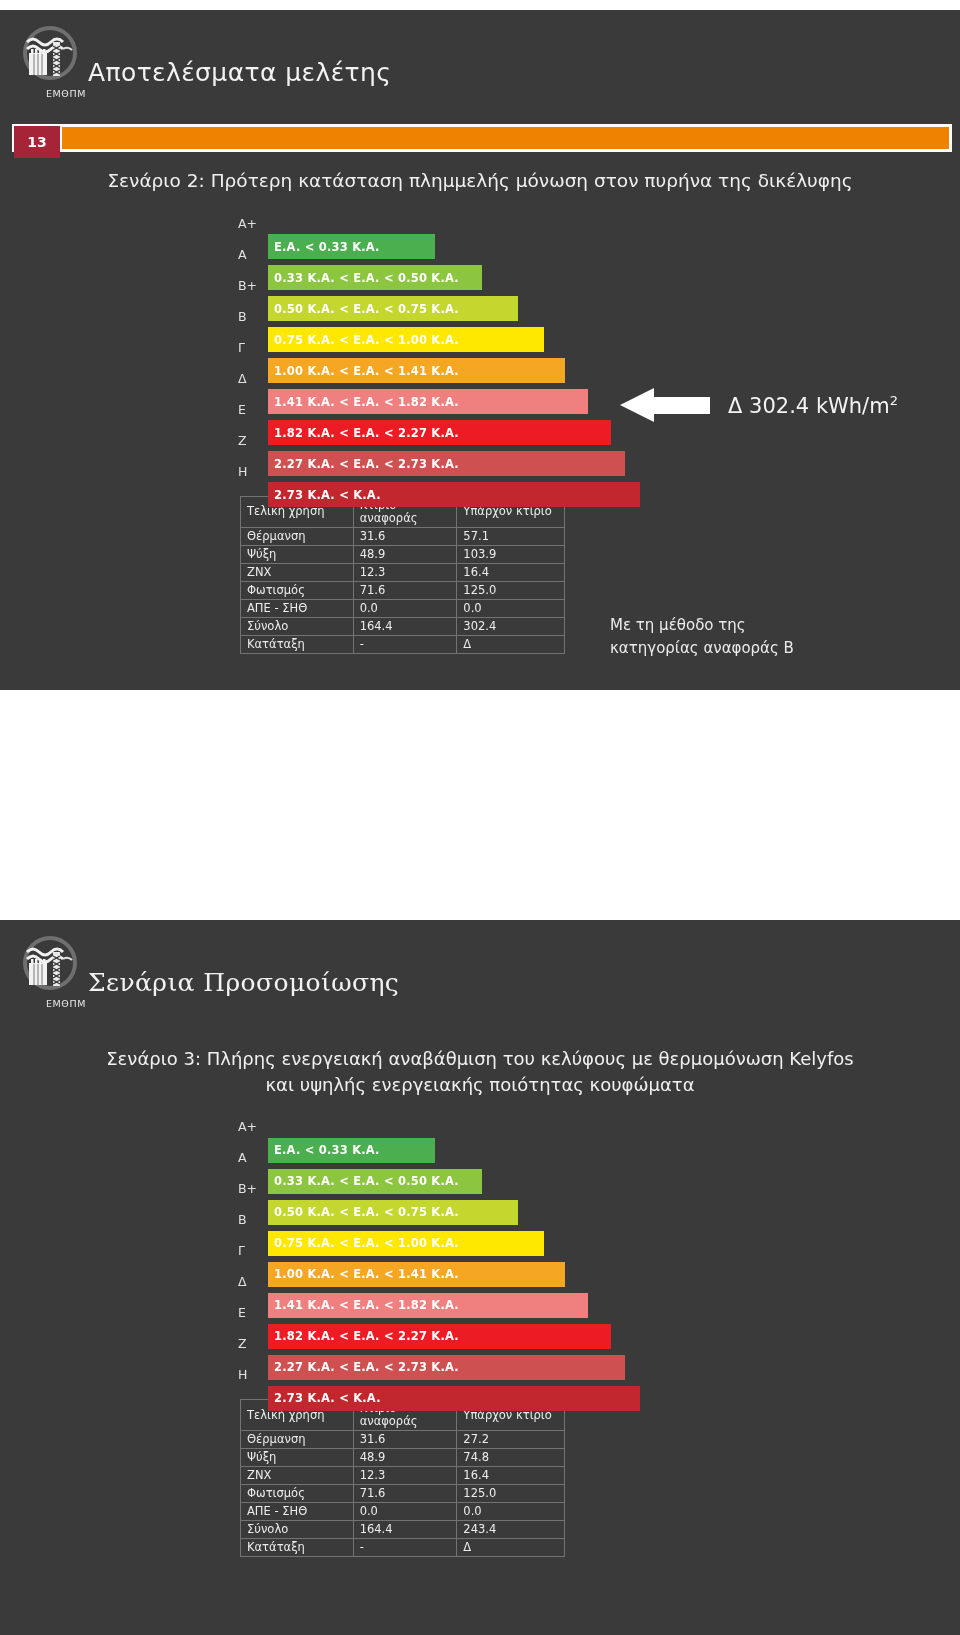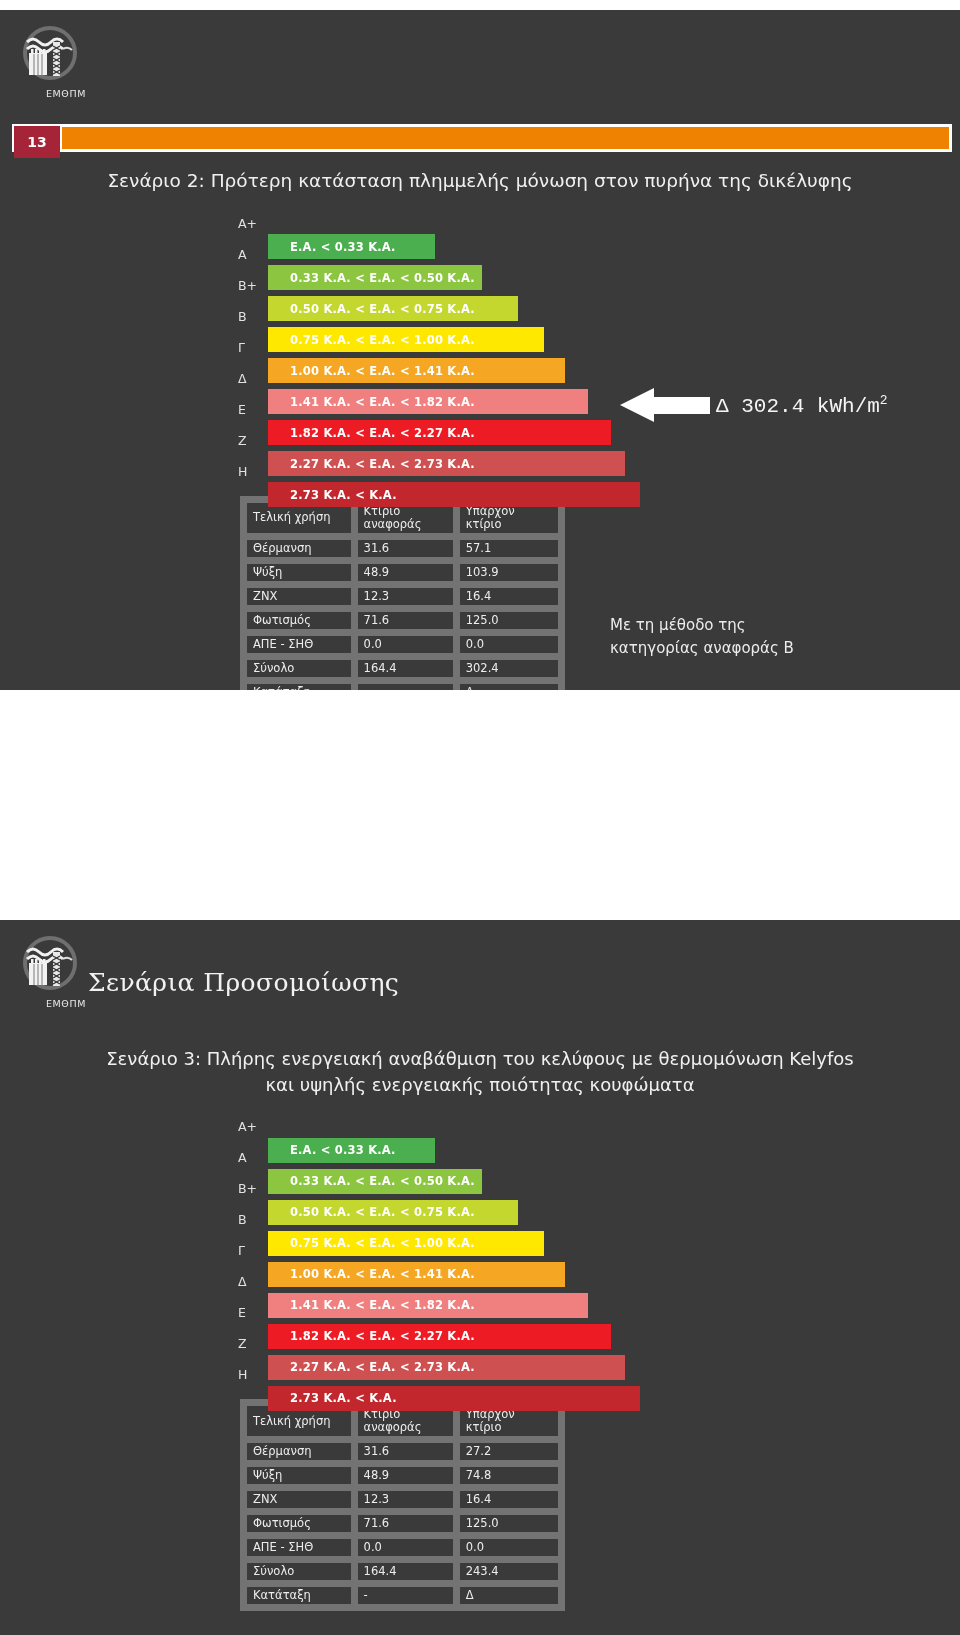--- a/index.html
+++ b/index.html
@@ -122,37 +122,37 @@
     font-weight: normal;
     flex: 0 0 30px;
   }
   .erow-bar {
     height: 25px;
     color: #ffffff;
     font-size: 11.5px;
     font-weight: bold;
     display: flex;
     align-items: center;
-    padding-left: 22px;
+    padding-left: 6px;
     letter-spacing: .2px;
     white-space: nowrap;
     margin-top: 47px;
   }
 
   
   .res-table {
     margin-left: 240px;
     margin-top: 12px;
     border-collapse: collapse;
     width: 325px;
     color: #ededed;
     font-size: 11.5px;
   }
   .res-table td, .res-table th {
-    border: 7px solid #737373;
+    border: 1px solid #737373;
     padding: 2px 6px;
     text-align: left;
     font-weight: normal;
     height: 17px;
     line-height: 13px;
   }
   .res-table th { font-size: 11.5px; }
   .res-table .c0 { width: 113px; }
   .res-table .c1 { width: 104px; }
   .res-table .c2 { width: 108px; }
@@ -177,23 +177,22 @@
     position: absolute;
     left: 0; top: 0;
     width: 0; height: 0;
     border-top: 17px solid transparent;
     border-bottom: 17px solid transparent;
     border-right: 34px solid #ffffff;
   }
   .delta-text {
     color: #f4f4f4;
     font-size: 21px;
-    margin-left: 6px;
+    margin-left: 18px;
     white-space: nowrap;
-    font-family: Liberation Mono, monospace;
   }
   .delta-text sup { font-size: 13px; }
 
   
   .method-note {
     position: absolute;
     color: #ececec;
     font-size: 15px;
     line-height: 1.5;
     white-space: nowrap;
@@ -230,20 +229,21 @@
             <line x1="34" y1="40" x2="41" y2="44"></line>
               <line x1="41" y1="40" x2="34" y2="44"></line>
             <line x1="34" y1="46" x2="41" y2="50"></line>
               <line x1="41" y1="46" x2="34" y2="50"></line>
           </g>
           <path d="M44 25 q5 -3 9 1" fill="none" stroke="#e0e0e0" stroke-width="2"></path>
         </svg>
       </div>
       <div class="logo-label">ΕΜΘΠΜ</div>
     </div>
+    <div class="slide-title">Αποτελέσματα μελέτης</div>
   </div>
 
   <div class="numbar-wrap">
     <div class="numbar-white"></div>
     <div class="numbar-orange"></div>
     <div class="numbar-num">13</div>
   </div>
 
   <div class="scenario">
     <div>Σενάριο 2: Πρότερη κατάσταση πλημμελής μόνωση στον πυρήνα της δικέλυφης</div>

